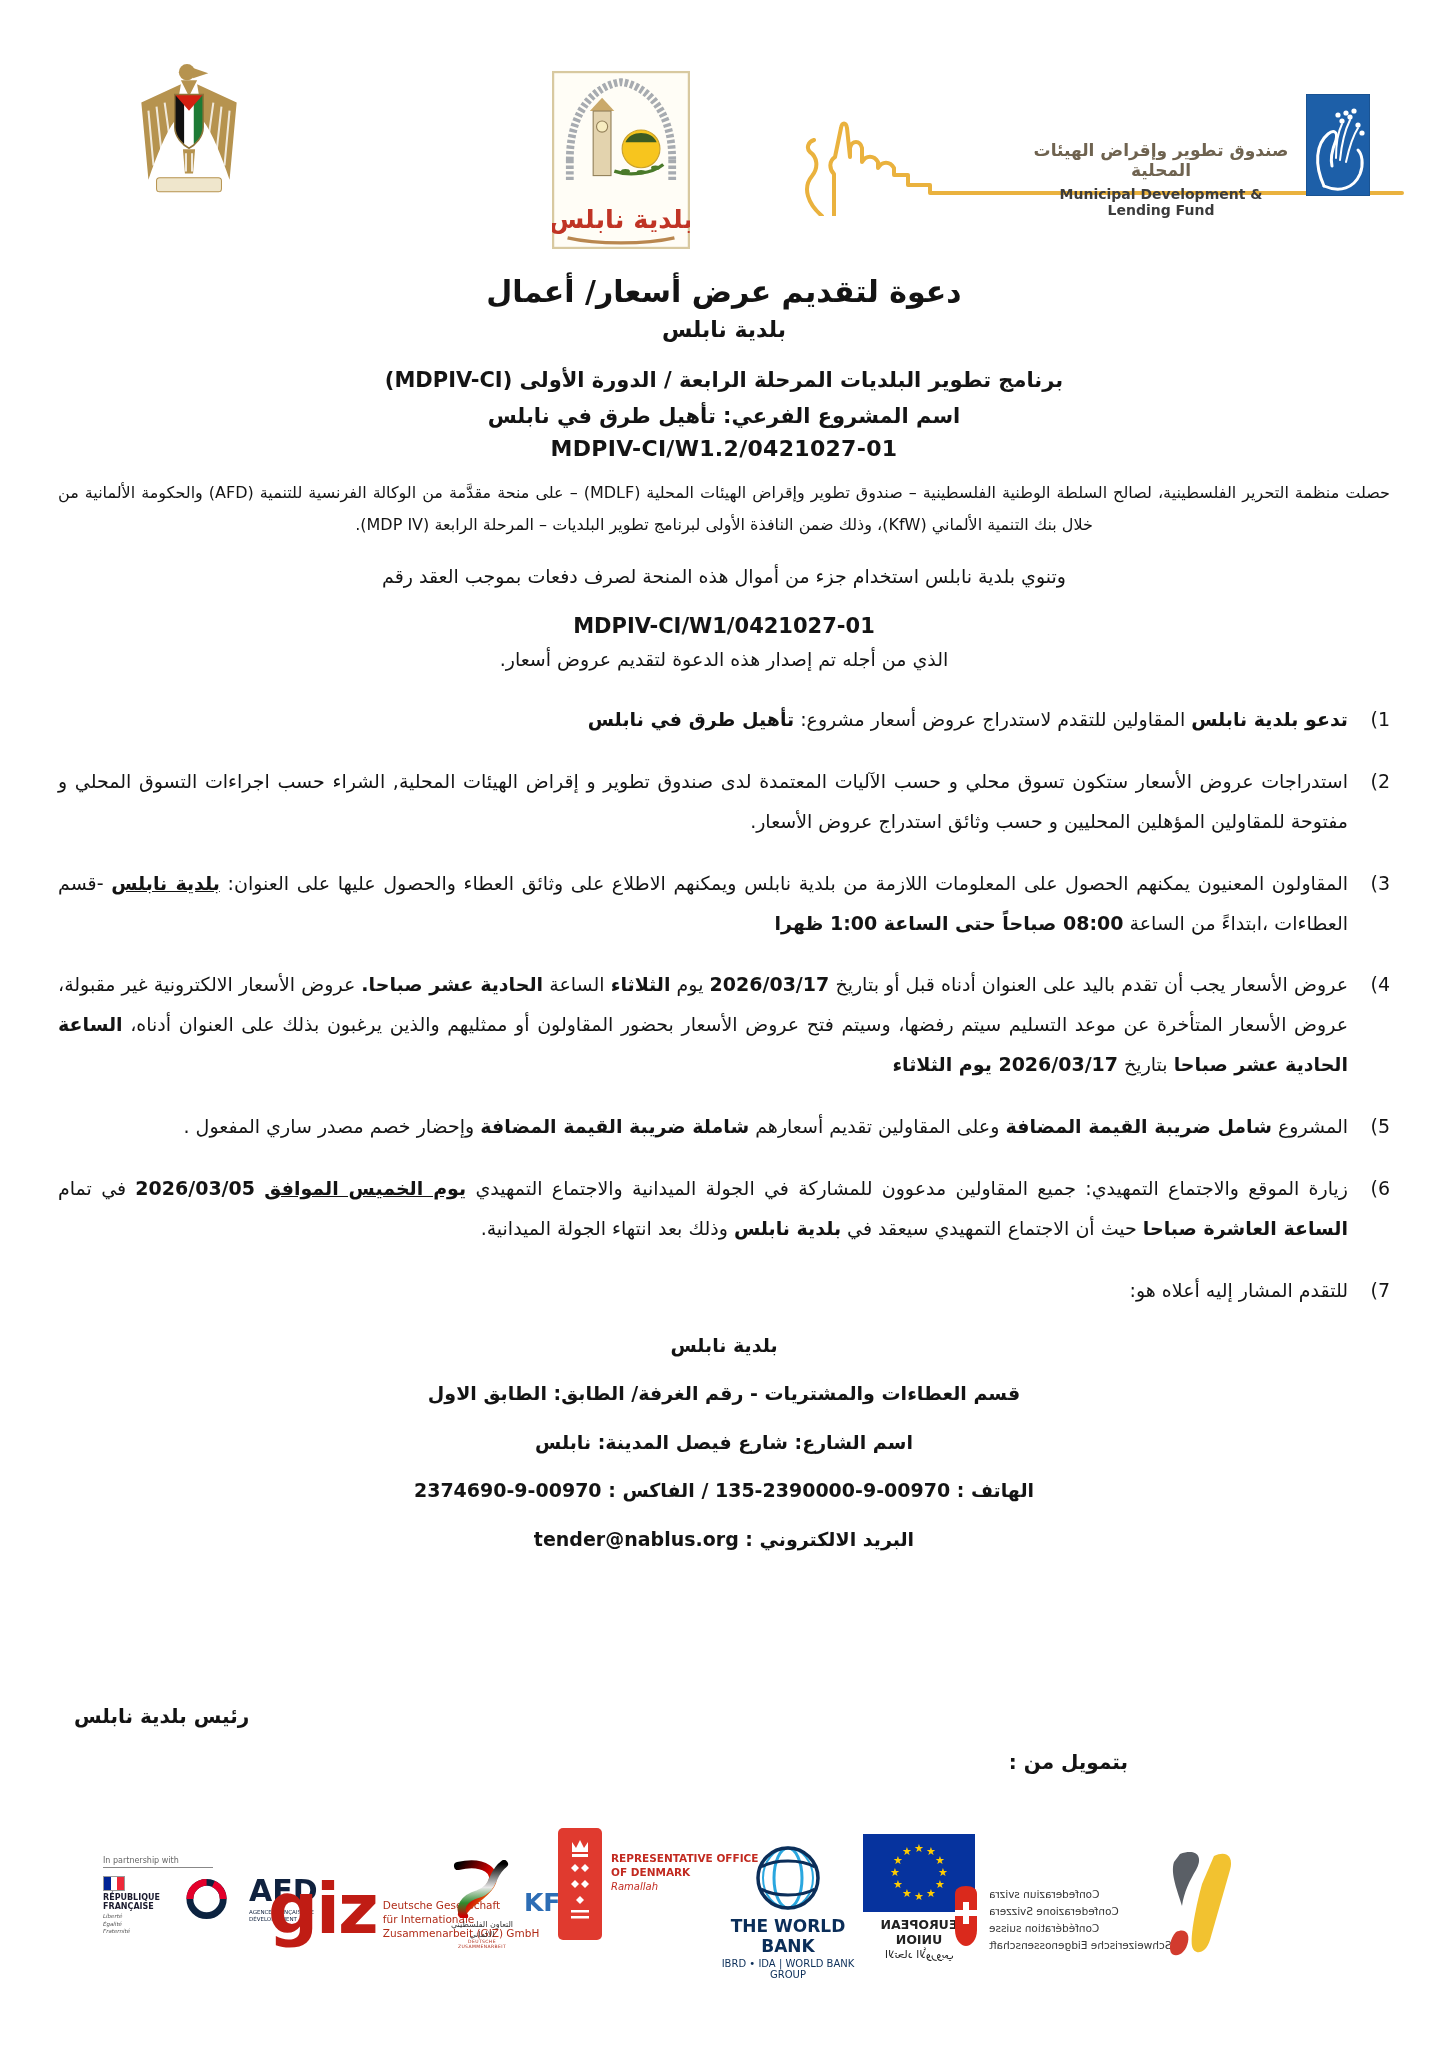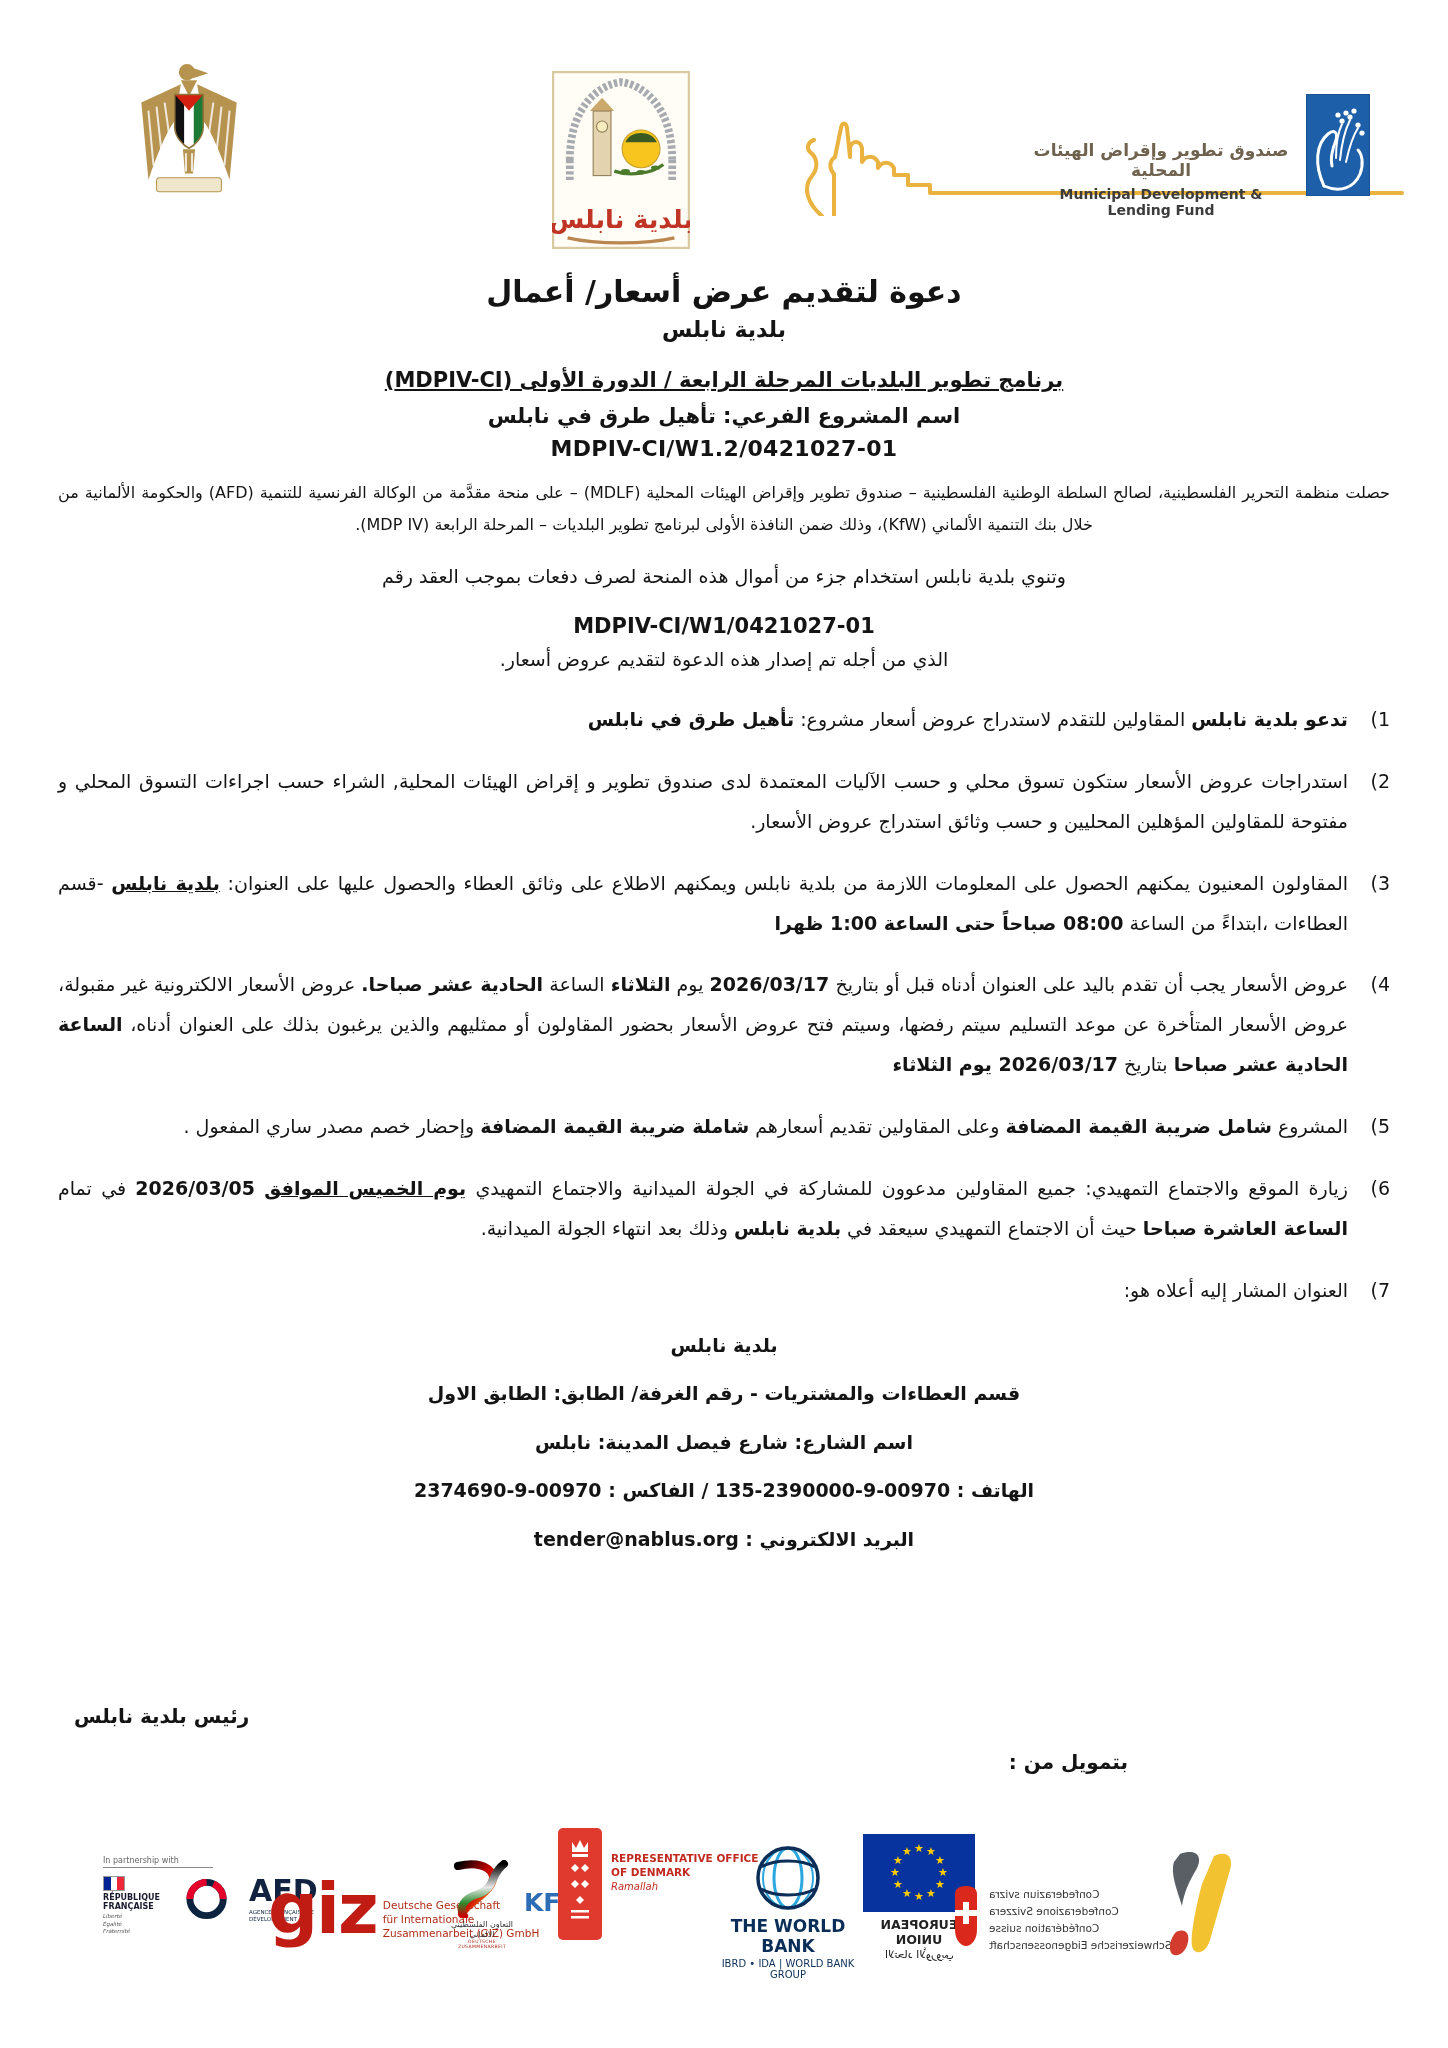--- a/index.html
+++ b/index.html
@@ -12,21 +12,21 @@
   .nablus{position:absolute;left:552px;top:70px;width:138px;height:180px;}
   .mdlf-art{position:absolute;left:788px;top:104px;width:616px;height:112px;}
   .mdlf-text{position:absolute;left:1030px;top:140px;width:262px;text-align:center;}
   .mdlf-ar{font-size:17px;font-weight:bold;color:#6f6350;}
   .mdlf-en{font-size:14px;font-weight:bold;color:#3c3c3c;margin-top:6px;}
   .mdlf-sq{position:absolute;left:1306px;top:94px;width:64px;height:102px;}
   
   .main{position:absolute;top:274px;left:58px;width:1332px;direction:rtl;}
   .t1{text-align:center;font-weight:bold;font-size:30px;}
   .t2{text-align:center;font-weight:bold;font-size:22px;margin-top:8px;}
-  .prog1{text-align:center;font-weight:bold;font-size:21px;margin-top:26px;text-decoration:underline;}
+  .prog1{text-align:center;font-weight:bold;font-size:21px;margin-top:26px;}
   .prog2{text-align:center;font-weight:bold;font-size:21px;margin-top:12px;}
   .ref{text-align:center;font-weight:bold;font-size:22px;margin-top:8px;letter-spacing:.3px;}
   .p-just{font-size:16px;line-height:2.0;text-align:justify;text-align-last:center;margin-top:16px;}
   .p-center{font-size:19px;line-height:2.0;text-align:center;margin-top:2px;}
   .ref2{text-align:center;font-weight:bold;font-size:21px;margin-top:18px;}
   .items{margin-top:18px;}
   .item{display:flex;font-size:19px;line-height:2.1;margin-top:22px;}
   .num{flex:0 0 42px;}
   .ibody{flex:1;text-align:justify;}
   .addr{text-align:center;font-weight:bold;font-size:19px;margin-top:10px;}
@@ -181,21 +181,21 @@
       <div class="item">
         <span class="num">5)</span>
         <div class="ibody"><span>المشروع </span><span class="b">شامل ضريبة القيمة المضافة</span><span> وعلى المقاولين تقديم أسعارهم </span><span class="b">شاملة ضريبة القيمة المضافة</span><span> وإحضار خصم مصدر ساري المفعول .</span></div>
       </div>
       <div class="item">
         <span class="num">6)</span>
         <div class="ibody"><span>زيارة الموقع والاجتماع التمهيدي: جميع المقاولين مدعوون للمشاركة في الجولة الميدانية والاجتماع التمهيدي </span><span class="b u">يوم الخميس الموافق</span><span> </span><span class="b" dir="ltr">2026/03/05</span><span> في تمام </span><span class="b">الساعة  العاشرة صباحا</span><span>  حيث أن الاجتماع التمهيدي سيعقد في </span><span class="b">بلدية نابلس</span><span> وذلك  بعد انتهاء الجولة الميدانية.</span></div>
       </div>
       <div class="item">
         <span class="num">7)</span>
-        <div class="ibody"><span>العنوان المشار إليه أعلاه هو:</span></div>
+        <div class="ibody"><span>للتقدم المشار إليه أعلاه هو:</span></div>
       </div>
     </div>
 
     <div class="addr">
       <p>بلدية نابلس</p>
       <p>قسم العطاءات والمشتريات - رقم الغرفة/ الطابق: الطابق الاول</p>
       <p>اسم الشارع: شارع فيصل المدينة: نابلس</p>
       <p><span class="b">الهاتف : </span><span class="b" dir="ltr">135-2390000-9-00970</span><span class="b">  /  الفاكس : </span><span class="b" dir="ltr">2374690-9-00970</span></p>
       <p><span class="b">البريد الالكتروني : </span><span class="b" dir="ltr">tender@nablus.org</span></p>
     </div>

